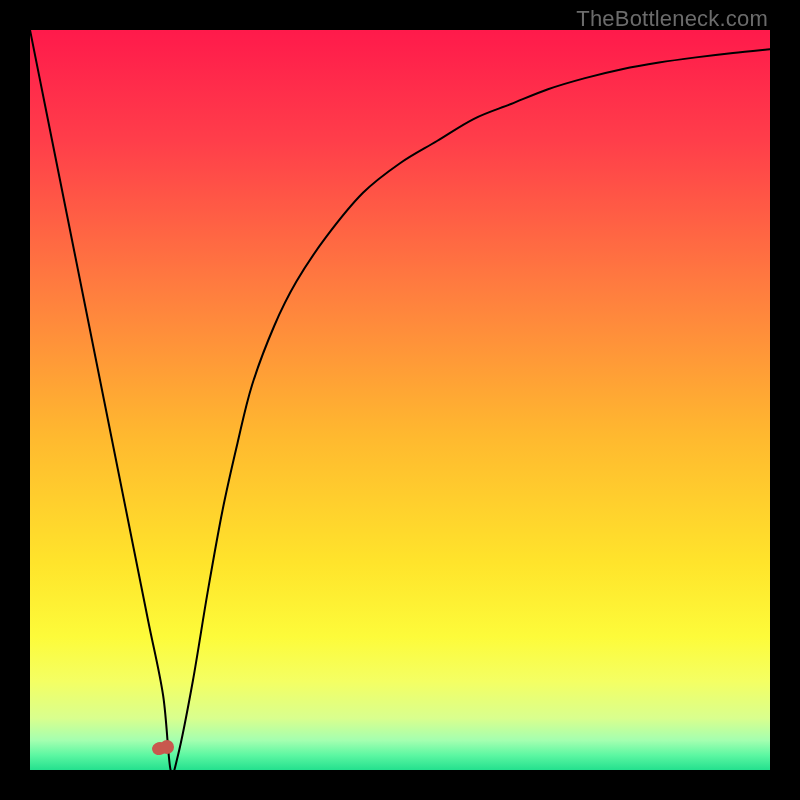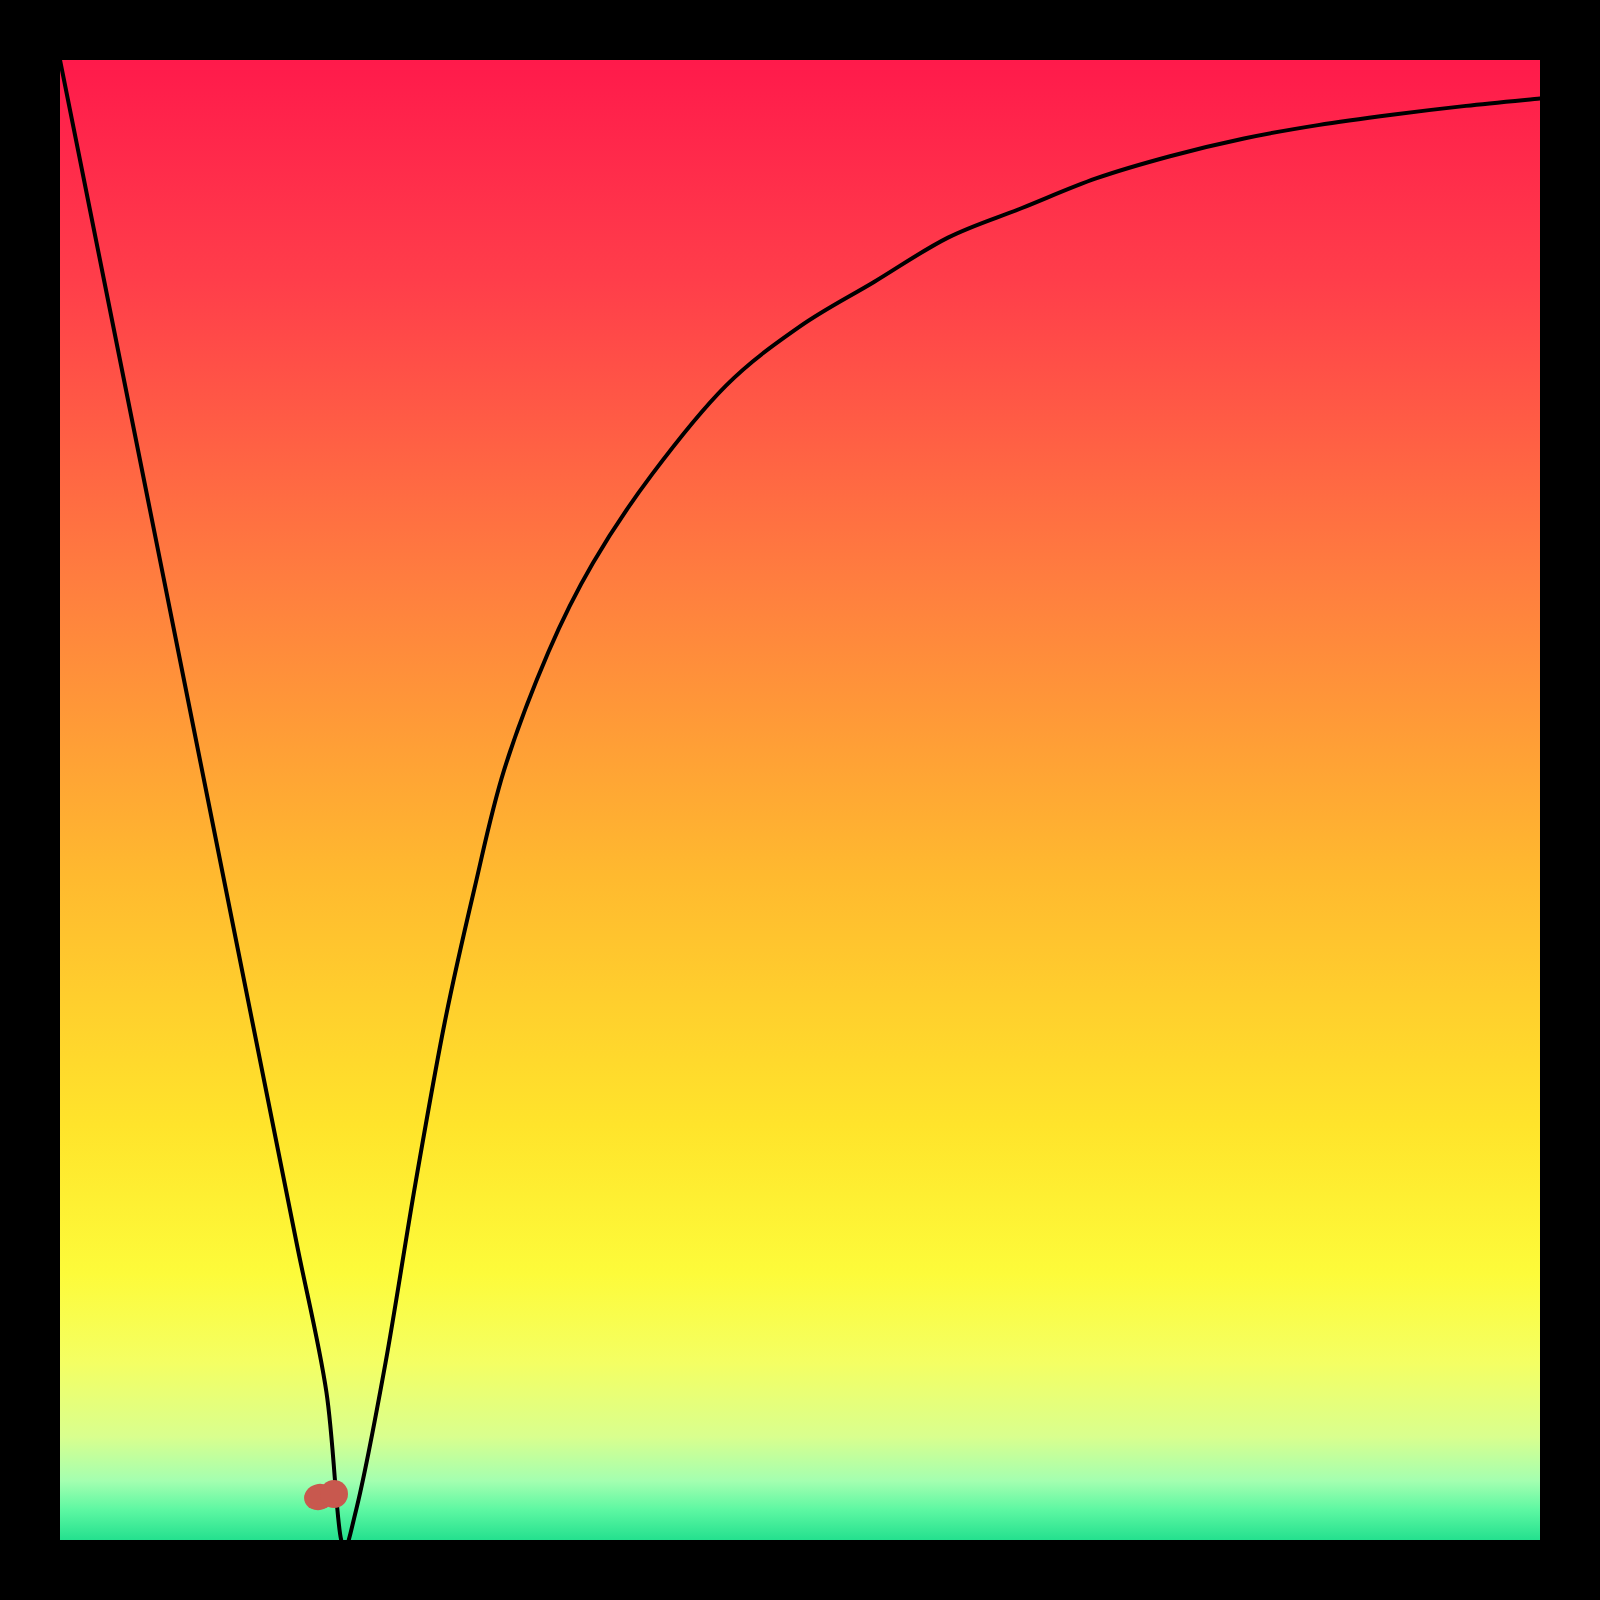--- a/index.html
+++ b/index.html
@@ -63,20 +63,21 @@
     left: 10px; top: 2px;
     width: 14px; height: 14px;
     background: #c8584e;
     border-radius: 50%;
   }
 </style>
 </head>
 <body>
 
 <div class="frame">
+  <div class="watermark">TheBottleneck.com</div>
   <div class="plot-area">
     <div class="gradient" id="grad" style="background: linear-gradient(rgb(255, 26, 75) 0%, rgb(255, 62, 74) 15%, rgb(255, 125, 63) 35%, rgb(255, 185, 47) 55%, rgb(255, 228, 43) 72%, rgb(253, 251, 58) 82%, rgb(244, 255, 99) 88%, rgb(217, 255, 142) 93%, rgb(164, 255, 176) 96%, rgb(92, 247, 162) 98%, rgb(36, 224, 142) 100%);"></div>
     <svg class="curve" viewBox="0 0 740 740" preserveAspectRatio="none">
       <path id="curvePath" d="M 0.00 0.00 C 2.47 12.33, 9.87 49.33, 14.80 74.00 C 19.73 98.67, 24.67 123.33, 29.60 148.00 C 34.53 172.67, 39.47 197.33, 44.40 222.00 C 49.33 246.67, 54.27 271.33, 59.20 296.00 C 64.13 320.67, 69.07 345.33, 74.00 370.00 C 78.93 394.67, 83.87 419.33, 88.80 444.00 C 93.73 468.67, 98.67 493.33, 103.60 518.00 C 108.53 542.67, 113.47 567.33, 118.40 592.00 C 123.33 616.67, 129.50 641.33, 133.20 666.00 C 136.90 690.67, 138.13 730.13, 140.60 740.00 C 143.07 749.87, 144.30 740.00, 148.00 725.20 C 151.70 710.40, 157.87 678.33, 162.80 651.20 C 167.73 624.07, 172.67 590.77, 177.60 562.40 C 182.53 534.03, 187.47 505.67, 192.40 481.00 C 197.33 456.33, 202.27 435.37, 207.20 414.40 C 212.13 393.43, 215.83 374.93, 222.00 355.20 C 228.17 335.47, 236.80 313.27, 244.20 296.00 C 251.60 278.73, 257.77 266.40, 266.40 251.60 C 275.03 236.80, 284.90 222.00, 296.00 207.20 C 307.10 192.40, 320.67 175.13, 333.00 162.80 C 345.33 150.47, 357.67 141.83, 370.00 133.20 C 382.33 124.57, 394.67 118.40, 407.00 111.00 C 419.33 103.60, 431.67 94.97, 444.00 88.80 C 456.33 82.63, 468.67 78.93, 481.00 74.00 C 493.33 69.07, 505.67 63.52, 518.00 59.20 C 530.33 54.88, 542.67 51.43, 555.00 48.10 C 567.33 44.77, 579.67 41.81, 592.00 39.22 C 604.33 36.63, 616.67 34.53, 629.00 32.56 C 641.33 30.59, 653.67 28.98, 666.00 27.38 C 678.33 25.78, 690.67 24.30, 703.00 22.94 C 715.33 21.58, 733.83 19.86, 740.00 19.24" fill="none" stroke="#000" stroke-width="2" stroke-linejoin="round" stroke-linecap="round"></path>
     </svg>
     <div class="marker" id="marker" style="left: 120px; top: 708px;">
       <div class="blob1"></div>
       <div class="blob2"></div>
     </div>
   </div>

